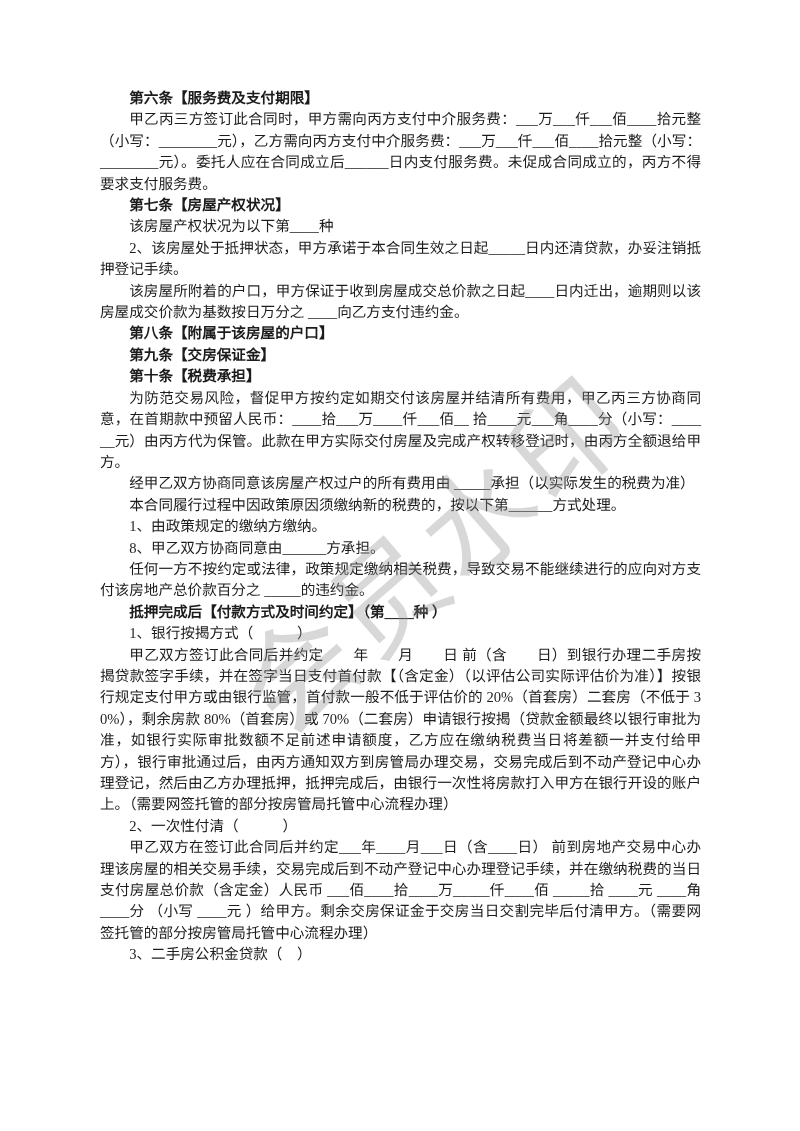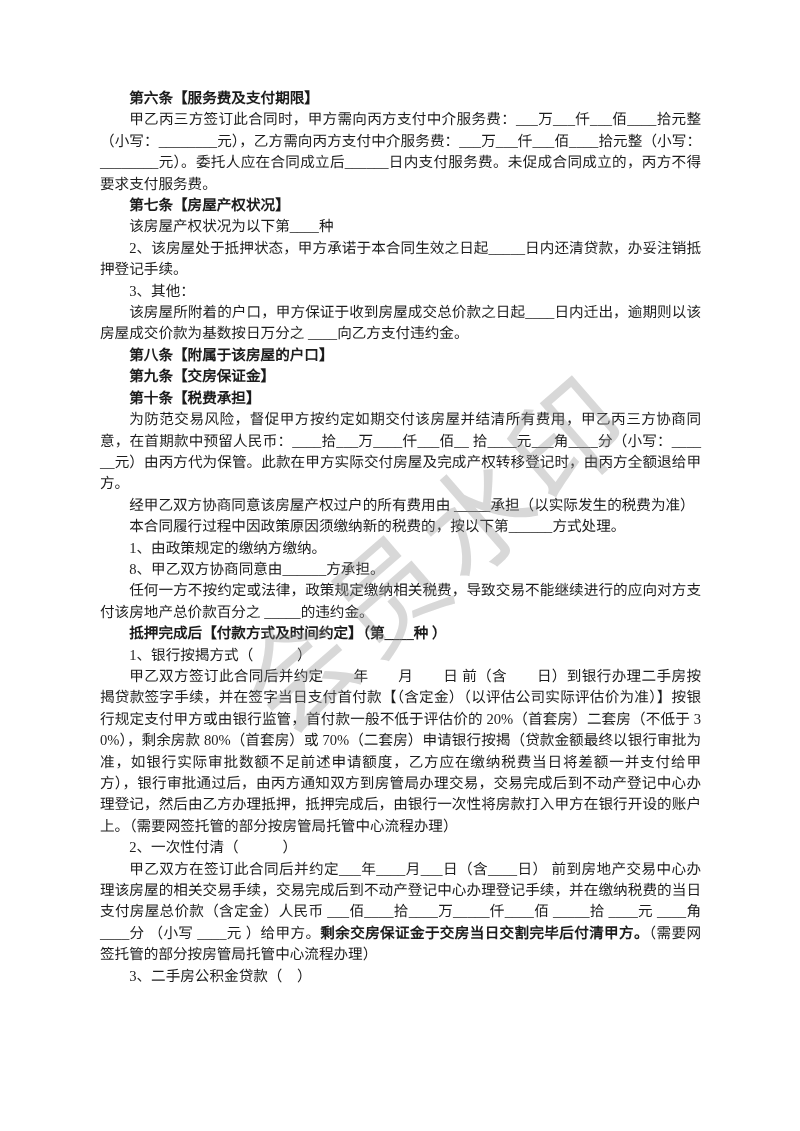--- a/index.html
+++ b/index.html
@@ -30,21 +30,21 @@
   .content p {
     margin: 0;
     padding: 0;
     text-indent: 2em;
     word-break: break-all;
   }
   .content p.heading {
     font-weight: bold;
   }
   .content .bold-seg {
-    font-weight: bold;
+    font-weight: normal;
   }
   .watermark {
     position: absolute;
     left: 430px;
     top: 548px;
     transform: translate(-50%, -50%) rotate(-41deg);
     white-space: nowrap;
     font-size: 112px;
     letter-spacing: 6px;
     color: #8f8f8f;
@@ -57,21 +57,20 @@
 </head>
 <body>
 
 <div class="page">
   <div class="content" id="contract-body">
       <p class="para heading">第六条【服务费及支付期限】</p>
       <p class="para body">甲乙丙三方签订此合同时，甲方需向丙方支付中介服务费：___万___仟___佰____拾元整（小写：________元），乙方需向丙方支付中介服务费：___万___仟___佰____拾元整（小写：________元）。委托人应在合同成立后______日内支付服务费。未促成合同成立的，丙方不得要求支付服务费。</p>
       <p class="para heading">第七条【房屋产权状况】</p>
       <p class="para body">该房屋产权状况为以下第____种</p>
       <p class="para body">2、该房屋处于抵押状态，甲方承诺于本合同生效之日起_____日内还清贷款，办妥注销抵押登记手续。</p>
-      <p class="para body">3、其他：</p>
       <p class="para body">该房屋所附着的户口，甲方保证于收到房屋成交总价款之日起____日内迁出，逾期则以该房屋成交价款为基数按日万分之 ____向乙方支付违约金。</p>
       <p class="para heading">第八条【附属于该房屋的户口】</p>
       <p class="para heading">第九条【交房保证金】</p>
       <p class="para heading">第十条【税费承担】</p>
       <p class="para body">为防范交易风险，督促甲方按约定如期交付该房屋并结清所有费用，甲乙丙三方协商同意，在首期款中预留人民币：____拾___万____仟___佰__ 拾____元___角____分（小写：______元）由丙方代为保管。此款在甲方实际交付房屋及完成产权转移登记时，由丙方全额退给甲方。</p>
       <p class="para body">经甲乙双方协商同意该房屋产权过户的所有费用由 _____承担（以实际发生的税费为准）</p>
       <p class="para body">本合同履行过程中因政策原因须缴纳新的税费的，按以下第______方式处理。</p>
       <p class="para body">1、由政策规定的缴纳方缴纳。</p>
       <p class="para body">8、甲乙双方协商同意由______方承担。</p>
       <p class="para body">任何一方不按约定或法律，政策规定缴纳相关税费，导致交易不能继续进行的应向对方支付该房地产总价款百分之 _____的违约金。</p>

